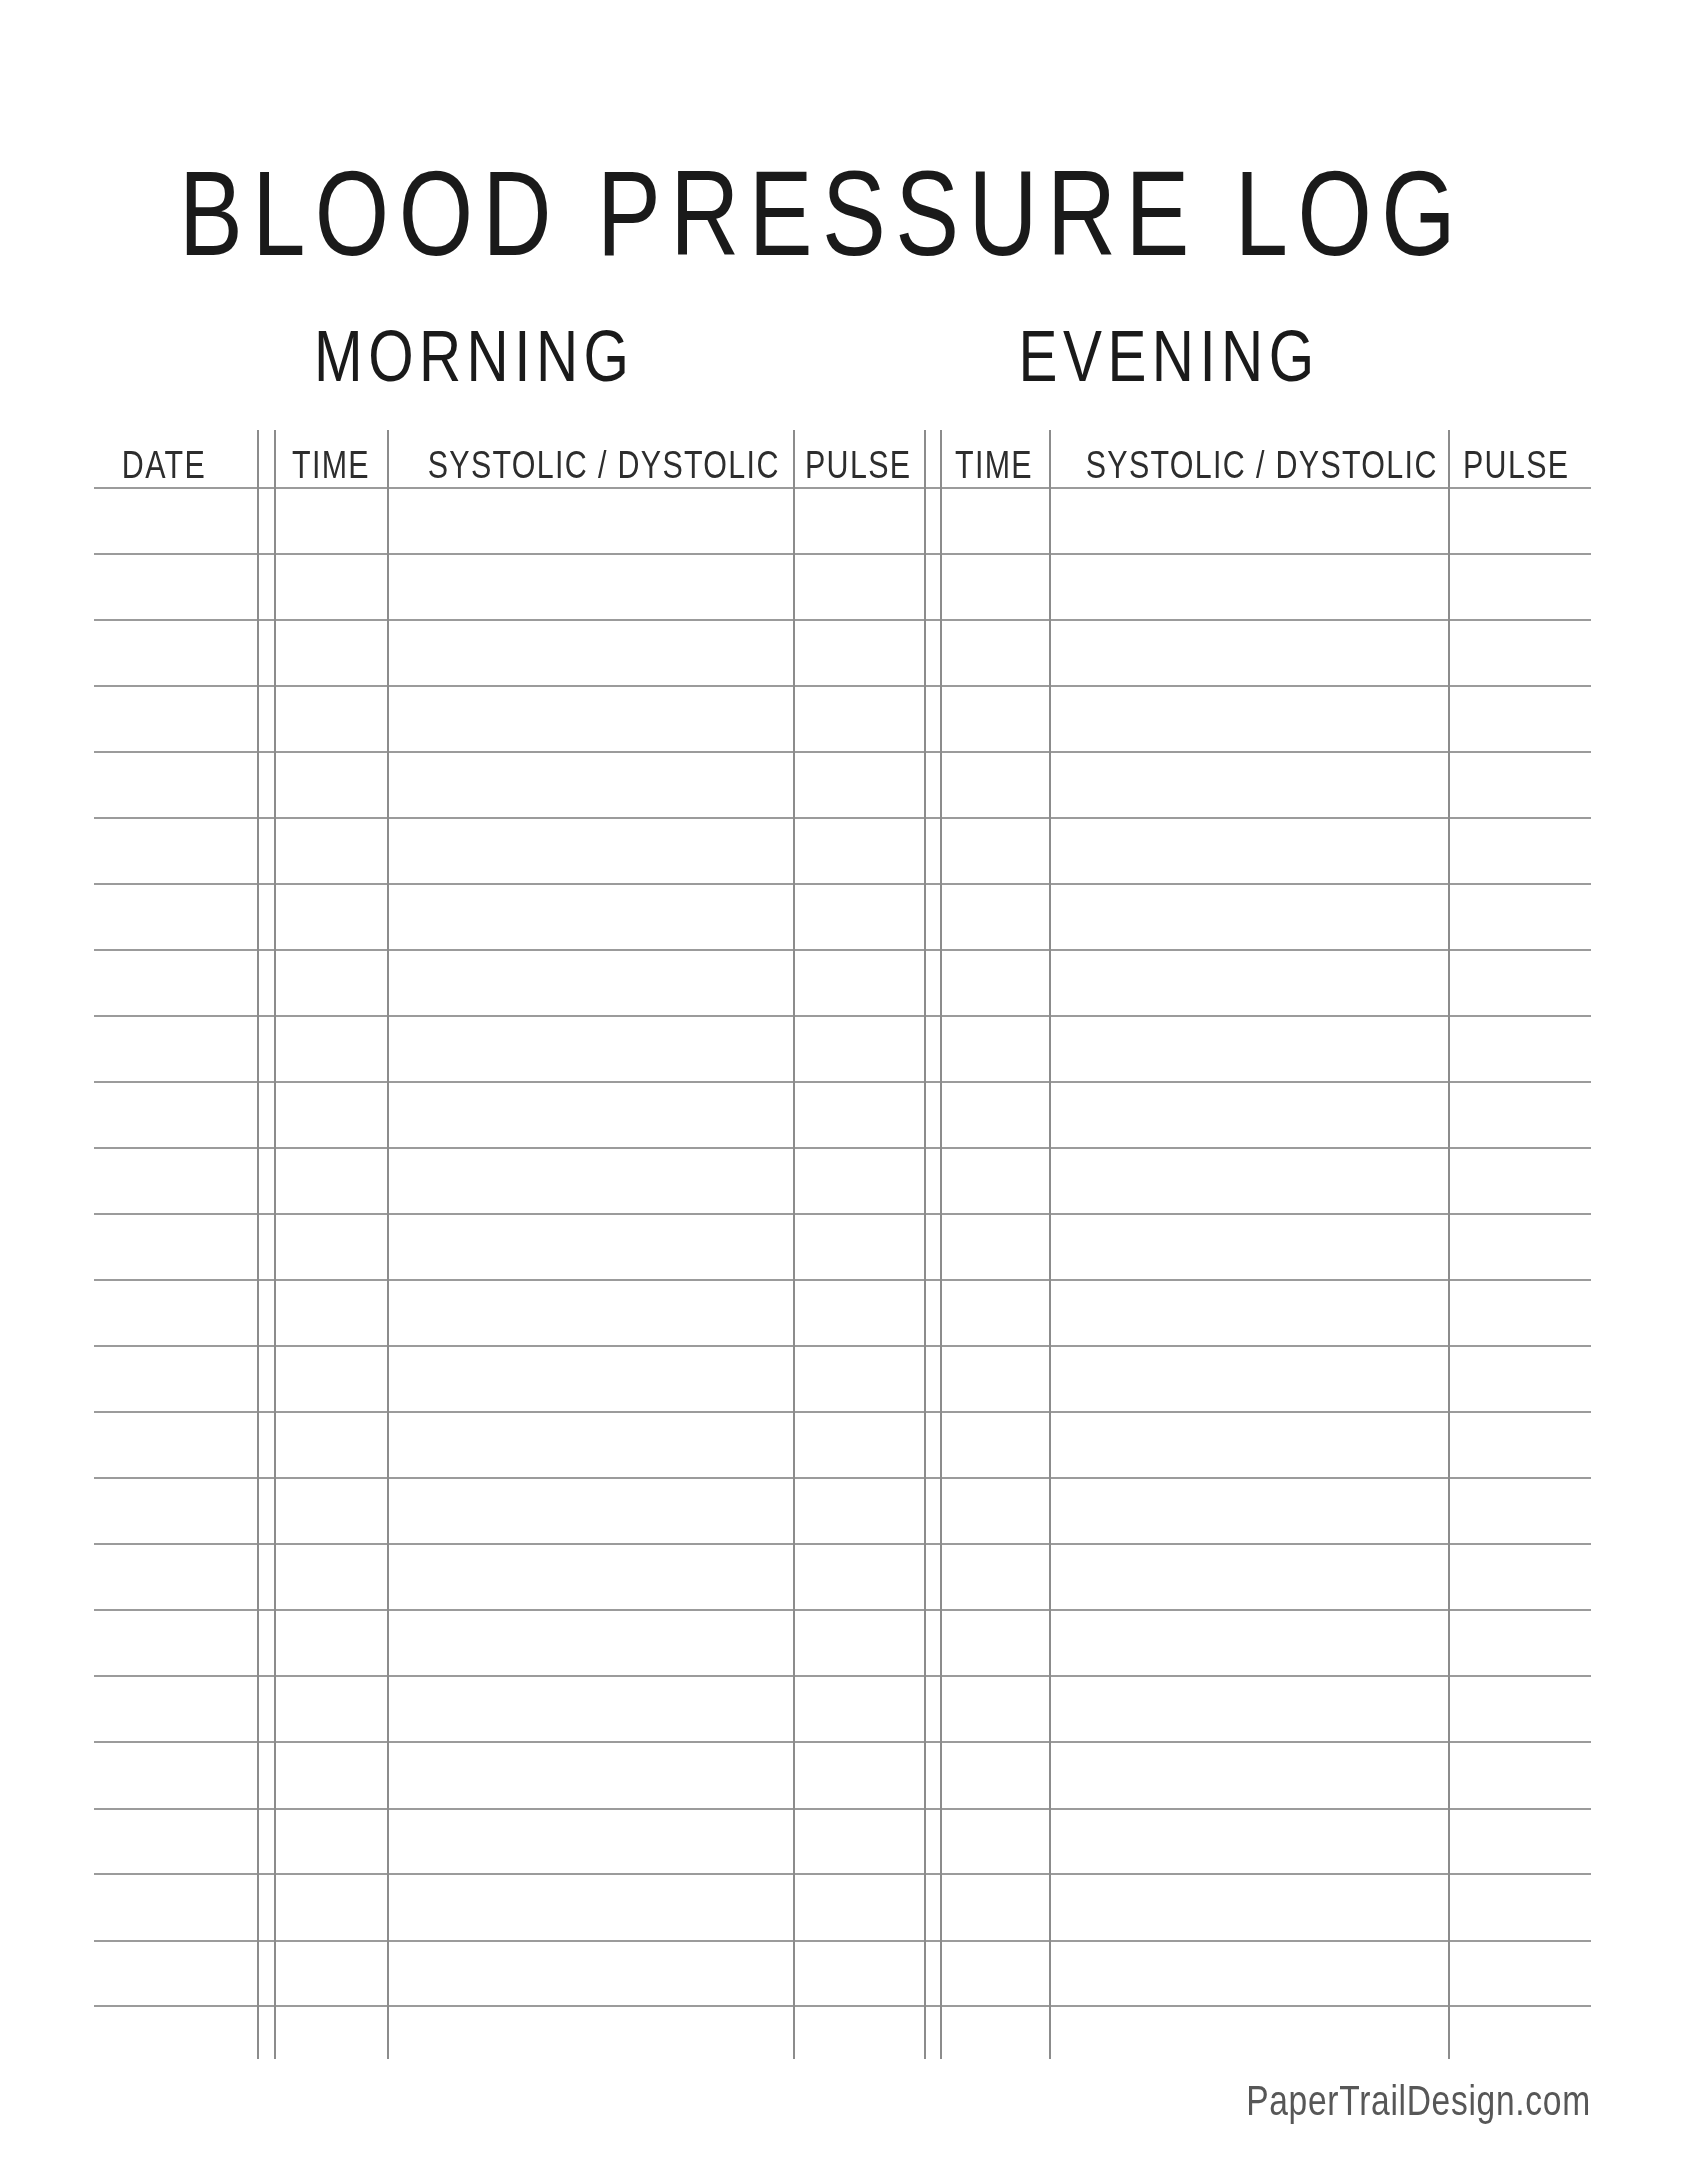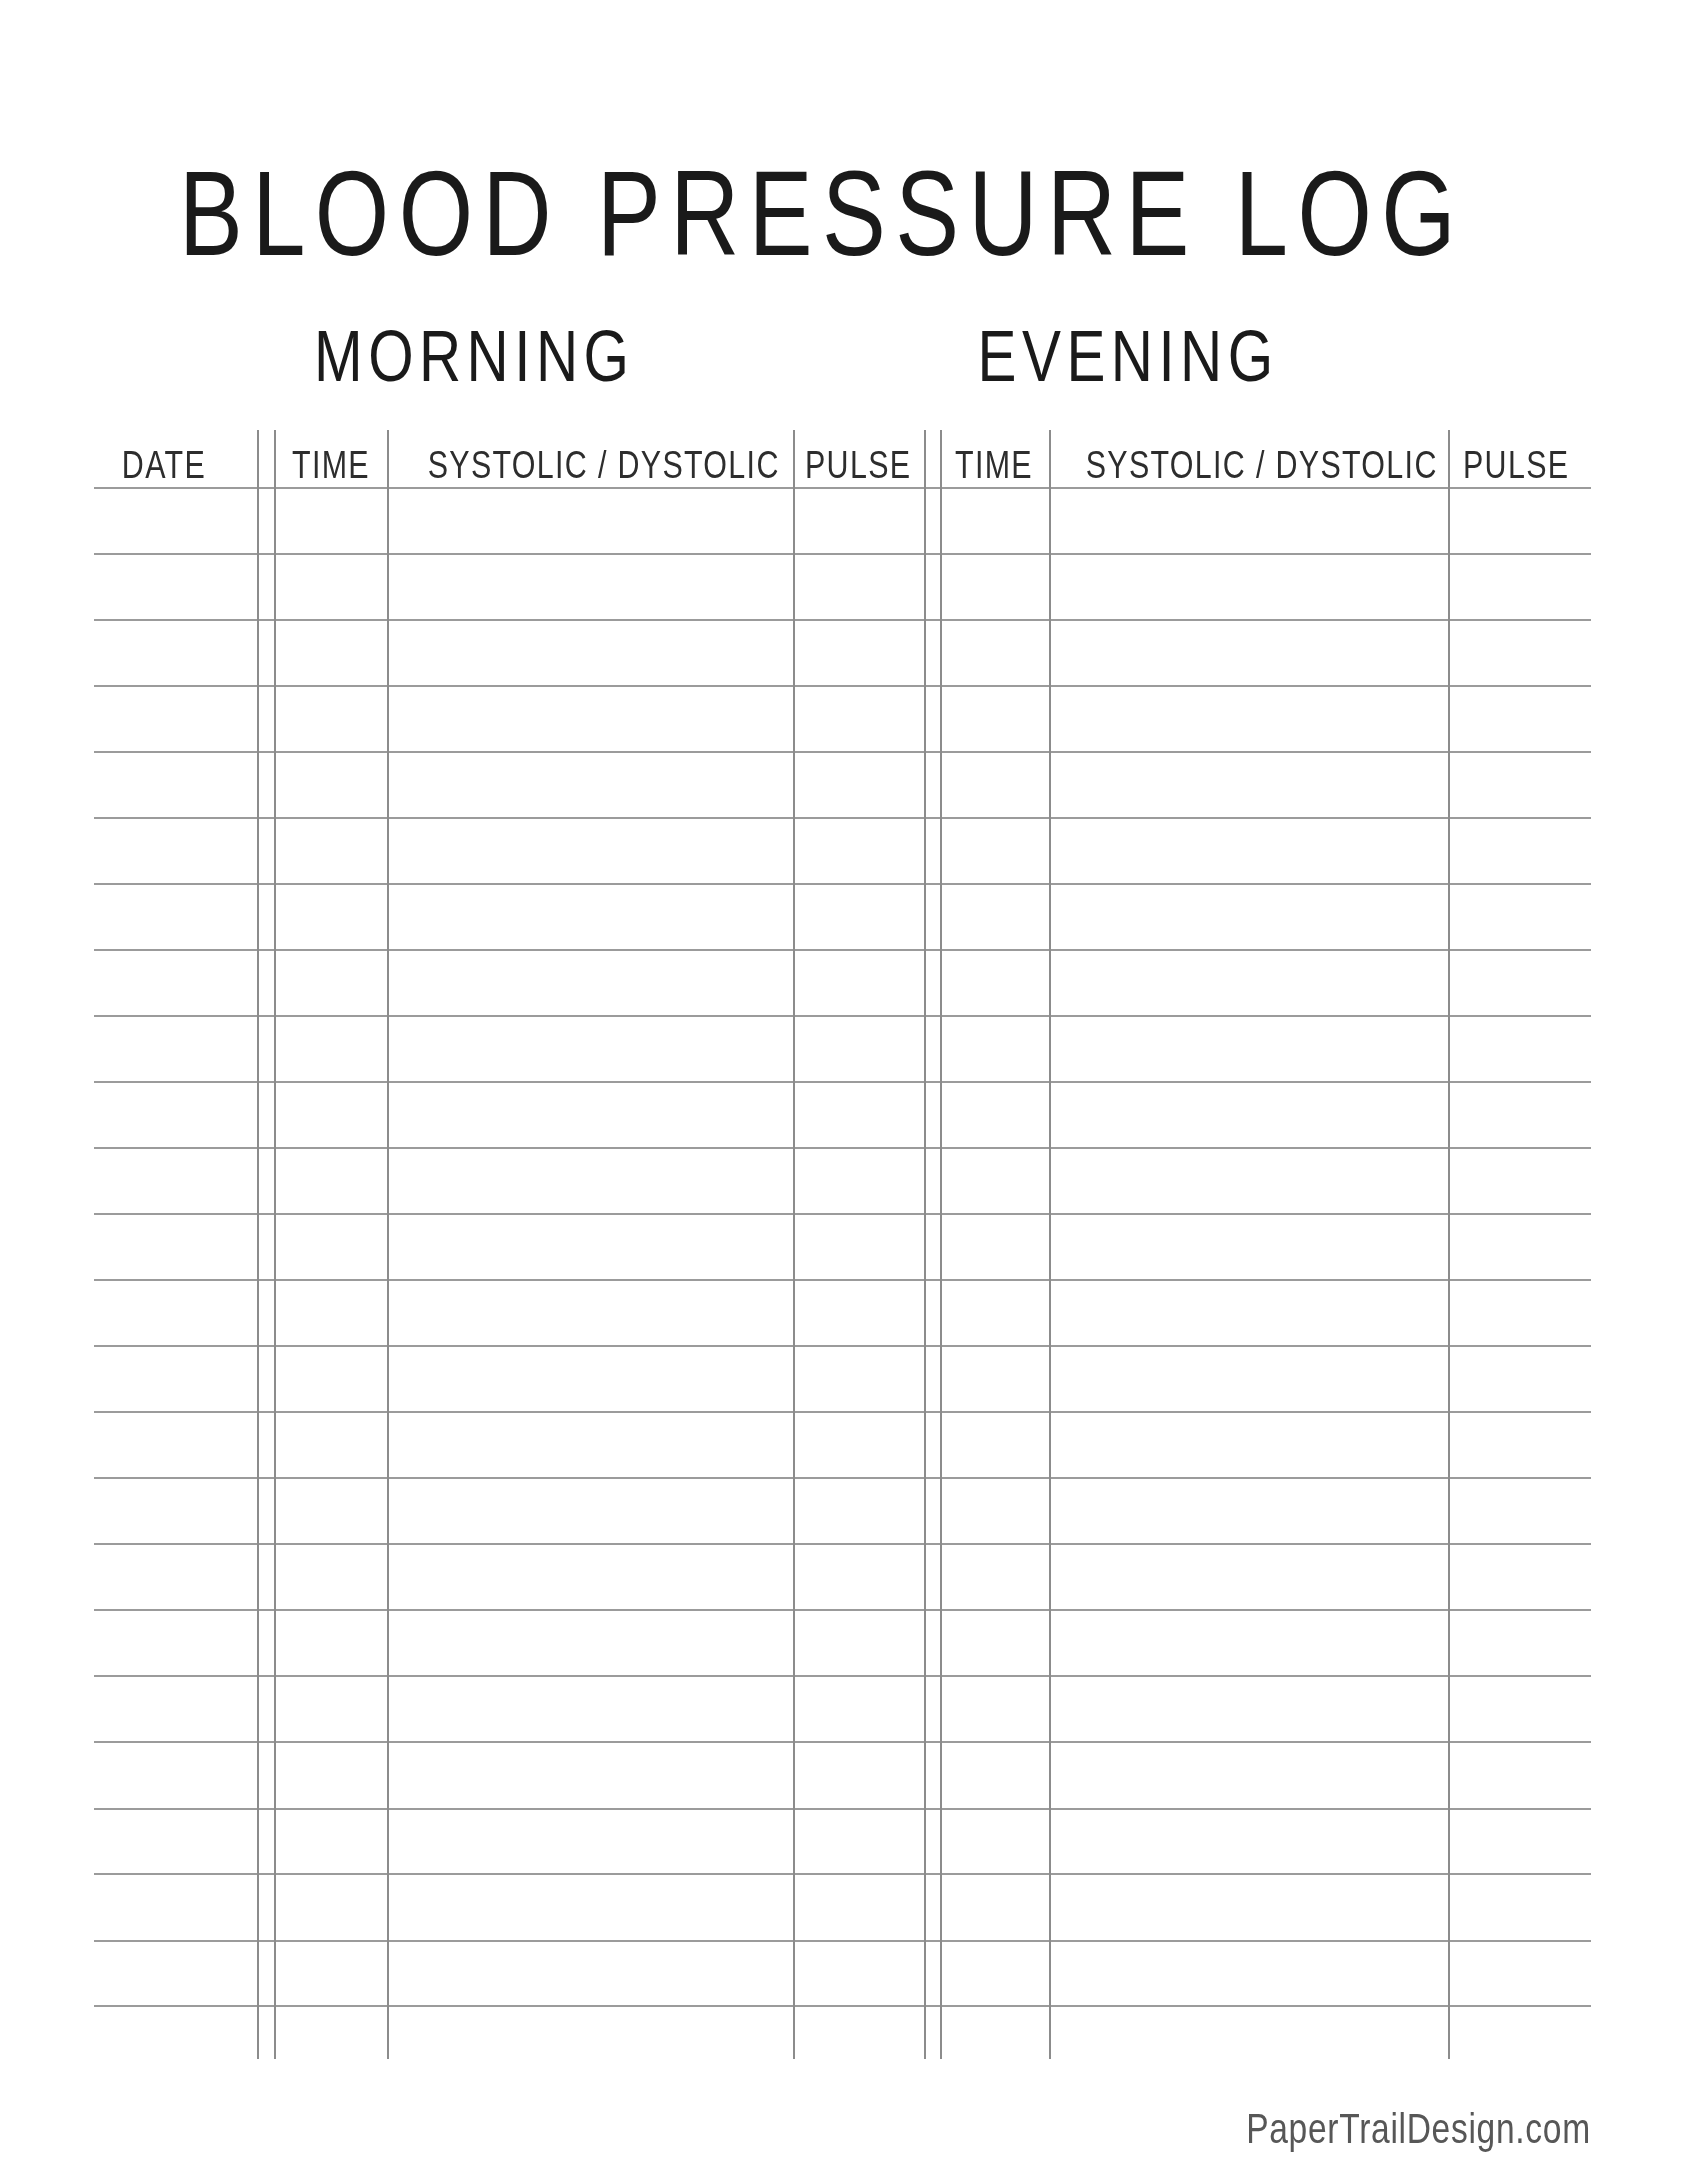--- a/index.html
+++ b/index.html
@@ -38,21 +38,21 @@
   .section-label {
     position: absolute;
     top: 319px;
     font-size: 73px;
     line-height: 1;
     letter-spacing: 6.8px;
     color: var(--title-text, #1a1a1a);
   }
   .section-label .condense { transform: scaleX(0.80); }
   .section-morning { left: 274px; width: 650px; }
-  .section-evening { left: 940px; width: 651px; }
+  .section-evening { left: 981px; width: 651px; }
   .col-header {
     position: absolute;
     top: 445px;
     width: 426px;
     font-size: 39px;
     line-height: 1;
     letter-spacing: 1.7px;
     text-align: center;
     color: var(--header-text, #2d2d2d);
   }
@@ -72,21 +72,20 @@
   }
   .footer {
     position: absolute;
     top: 2079px;
     right: 94px;
     font-size: 43px;
     line-height: 1;
     letter-spacing: 0.9px;
     color: var(--footer-text, #575757);
     text-align: right;
-    margin-top: 28px;
   }
   .footer .condense { transform-origin: right center; transform: scaleX(0.78); }
 </style>
 </head>
 <body>
 
 <div class="page">
 
   <h1 class="title"><span class="condense">BLOOD PRESSURE LOG</span></h1>
 

